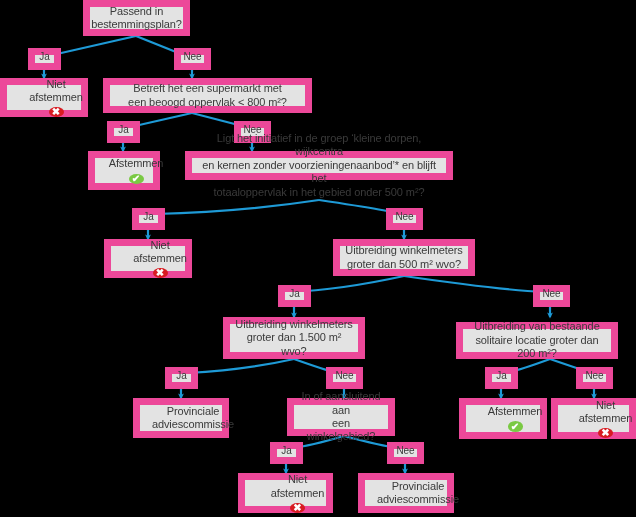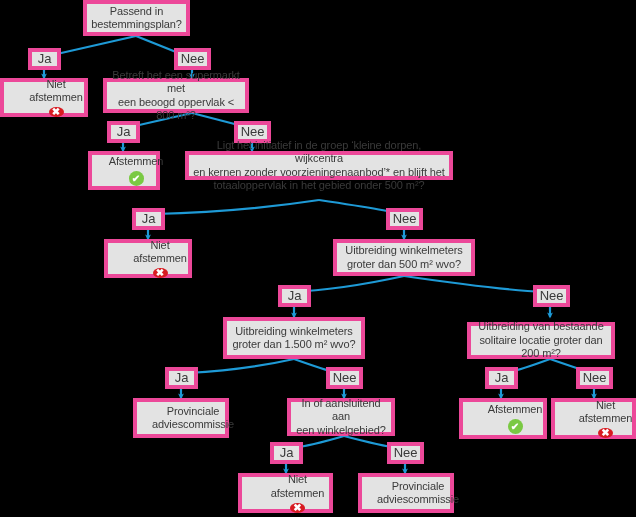--- a/index.html
+++ b/index.html
@@ -20,38 +20,38 @@
     left: 0;
     top: 0;
     width: 636px;
     height: 517px;
     pointer-events: none;
   }
   .node {
     position: absolute;
     box-sizing: border-box;
     background: #e3e3e3;
-    border: 4px solid #ec4899;
+    border: 7px solid #ec4899;
     color: #3a3a3a;
     display: flex;
     flex-direction: column;
     align-items: center;
     justify-content: center;
     text-align: center;
     line-height: 1.22;
     letter-spacing: -0.1px;
   }
   .node .label {
     display: block;
     padding: 0 4px;
     white-space: pre-line;
   }
   .node.question { font-size: 11px; }
   .node.outcome  { font-size: 11px; padding-left: 24px; }
-  .node.branch   { font-size: 13px; }
+  .node.branch   { font-size: 10px; justify-content: flex-end; }
   .badge {
     width: 15px;
     height: 15px;
     border-radius: 50%;
     margin-top: 3px;
     display: flex;
     align-items: center;
     justify-content: center;
     font-size: 10px;
     font-weight: bold;
@@ -134,21 +134,21 @@
     <span class="label">Ja</span>
   </div>
   <div class="node branch" style="left:174px; top:48px; width:37px; height:22px;">
     <span class="label">Nee</span>
   </div>
 
   <div class="node outcome" style="left:0px; top:78px; width:88px; height:39px;">
     <span class="label">Niet afstemmen</span>
     <span class="badge no">✖</span>
   </div>
-  <div class="node question" style="left:103px; top:78px; width:146px; height:35px;">
+  <div class="node question" style="left:103px; top:78px; width:209px; height:35px;">
     <span class="label">Betreft het een supermarkt met
 een beoogd oppervlak &lt; 800 m²?</span>
   </div>
 
   <div class="node branch" style="left:107px; top:121px; width:33px; height:22px;">
     <span class="label">Ja</span>
   </div>
   <div class="node branch" style="left:234px; top:121px; width:37px; height:22px;">
     <span class="label">Nee</span>
   </div>
@@ -183,21 +183,21 @@
     <span class="label">Ja</span>
   </div>
   <div class="node branch" style="left:533px; top:285px; width:37px; height:22px;">
     <span class="label">Nee</span>
   </div>
 
   <div class="node question" style="left:223px; top:317px; width:142px; height:42px;">
     <span class="label">Uitbreiding winkelmeters
 groter dan 1.500 m² wvo?</span>
   </div>
-  <div class="node question" style="left:467px; top:322px; width:148px; height:37px;">
+  <div class="node question" style="left:456px; top:322px; width:162px; height:37px;">
     <span class="label">Uitbreiding van bestaande
 solitaire locatie groter dan 200 m²?</span>
   </div>
 
   <div class="node branch" style="left:165px; top:367px; width:33px; height:22px;">
     <span class="label">Ja</span>
   </div>
   <div class="node branch" style="left:326px; top:367px; width:37px; height:22px;">
     <span class="label">Nee</span>
   </div>

